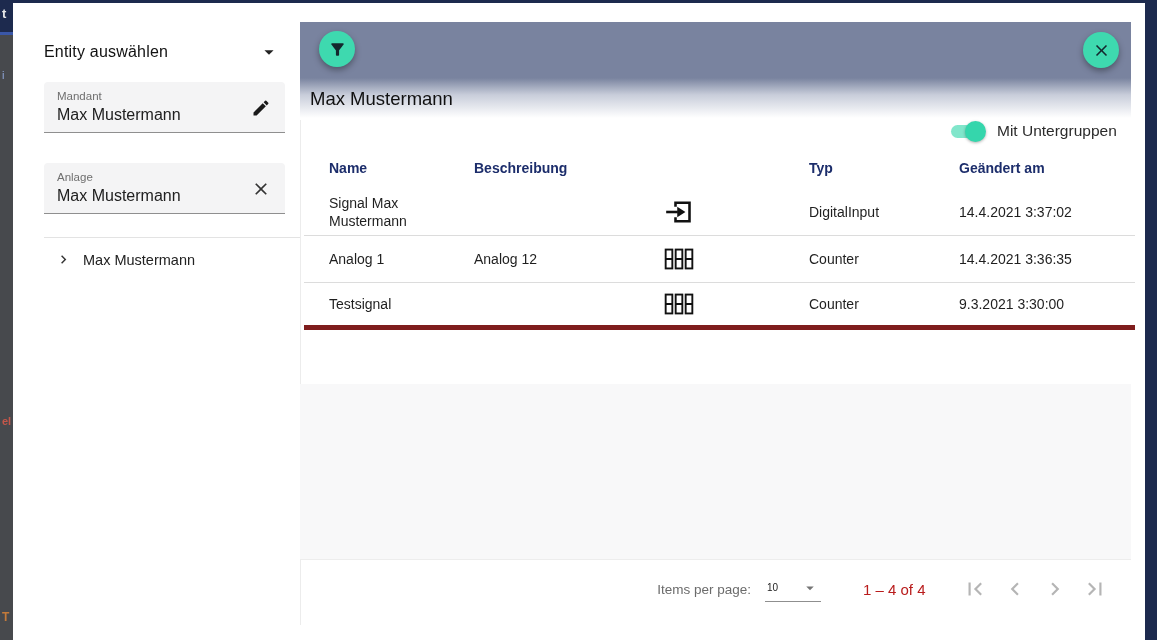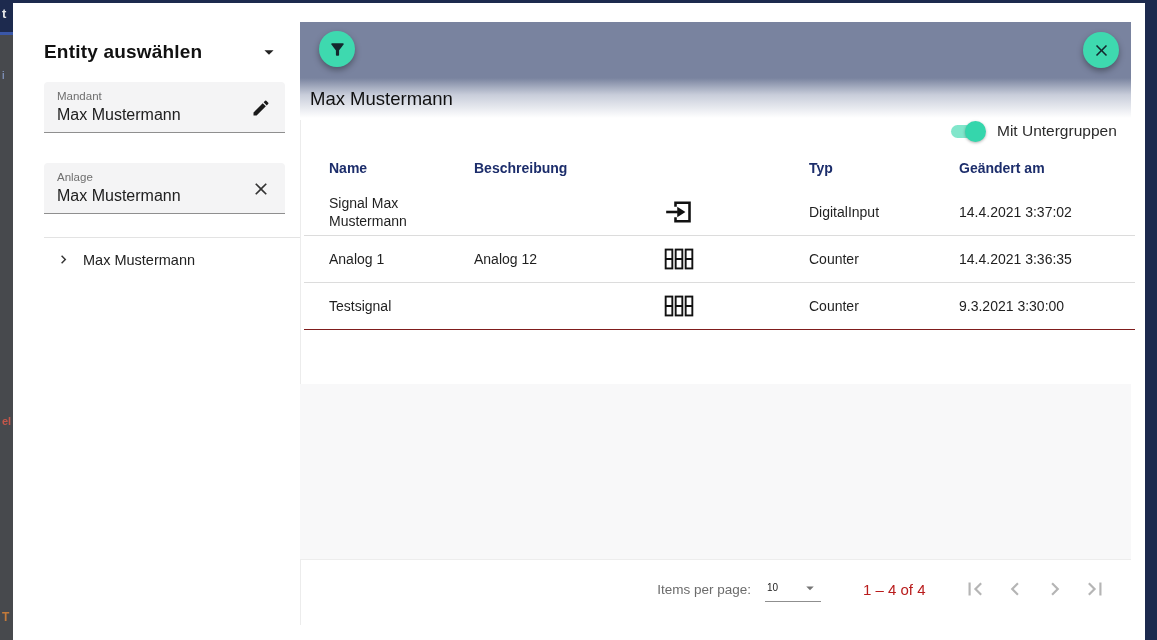--- a/index.html
+++ b/index.html
@@ -21,21 +21,21 @@
   .frag-el { top:416px; color:#c4574a; font-weight:bold; }
   .frag-T  { top:612px; color:#c47a3a; font-weight:bold; font-size:12px; }
   .backdrop-right  { left:1145px; top:0; width:12px; height:640px; background:#1d2a4e; }
 
   
   .dialog { left:13px; top:3px; width:1132px; height:637px; background:#fff; border-radius:6px 6px 0 0; }
   .panel-divider { left:300px; top:80px; width:1px; height:545px; background:#ececec; }
 
   
   .entity-header { left:44px; top:38px; width:237px; height:28px; display:flex; align-items:center; justify-content:space-between; }
-  .entity-title { font-size:19px; font-weight:bold; color:#111; letter-spacing:.2px; }
+  .entity-title { font-size:16px; font-weight:normal; color:#111; letter-spacing:.2px; }
   .caret-btn { width:24px; height:24px; display:flex; align-items:center; justify-content:center; cursor:pointer; }
 
   .field { left:44px; width:241px; height:51px; background:#f4f4f5; border-bottom:1px solid #8f8f8f;
            border-radius:4px 4px 0 0; padding:7px 12px 0 13px; }
   .field-mandant { top:82px; }
   .field-anlage  { top:163px; }
   .field-label { font-size:11.5px; color:#6f6f6f; line-height:14px; }
   .field-value { font-size:16px; color:#202020; line-height:20px; margin-top:2px; }
   .field-icon-btn { position:absolute; right:12px; top:14px; width:24px; height:24px;
                     display:flex; align-items:center; justify-content:center; cursor:pointer; }
@@ -66,21 +66,21 @@
   .toggle-label { margin-left:11px; font-size:15.5px; color:#2b2b2b; }
 
   
   .table-block { left:304px; top:148px; width:831px; }
   .t-row { position:relative; width:100%; }
   .t-head { height:40px; }
   .t-head .cell { font-weight:bold; color:#1c2d6b; }
   .t-r1 { height:54px; border-bottom:1px solid #dcdcdc; }
   .t-r2 { height:48px; border-bottom:1px solid #dcdcdc; }
   .t-r3 { height:47px; border-bottom:1px solid #dcdcdc; }
-  .t-r4 { height:47px; border-bottom:1px solid #7f1d1d; }
+  .t-r4 { height:47px; border-bottom:5px solid #7f1d1d; }
   .cell { position:absolute; top:50%; transform:translateY(-50%); font-size:14px; color:#1f1f1f; line-height:18px; }
   .c1 { left:25px;  width:125px; }
   .c2 { left:170px; width:160px; }
   .c3 { left:345px; width:60px;  text-align:center; }
   .c4 { left:505px; width:140px; }
   .c5 { left:655px; width:176px; }
   .row-icon { display:inline-block; vertical-align:middle; }
 
   .empty-area { left:300px; top:384px; width:831px; height:176px; background:#f8f8f9; border-bottom:1px solid #ededed; }
 

